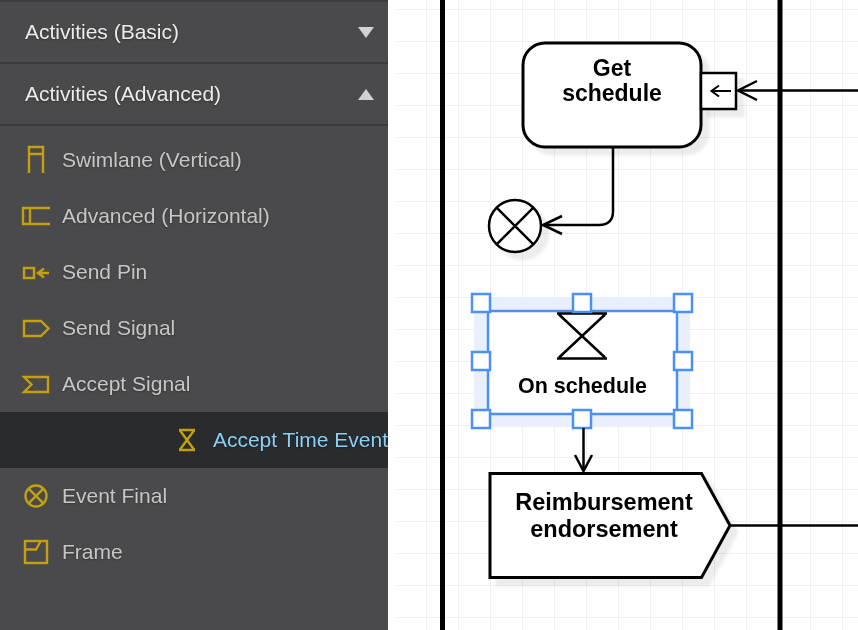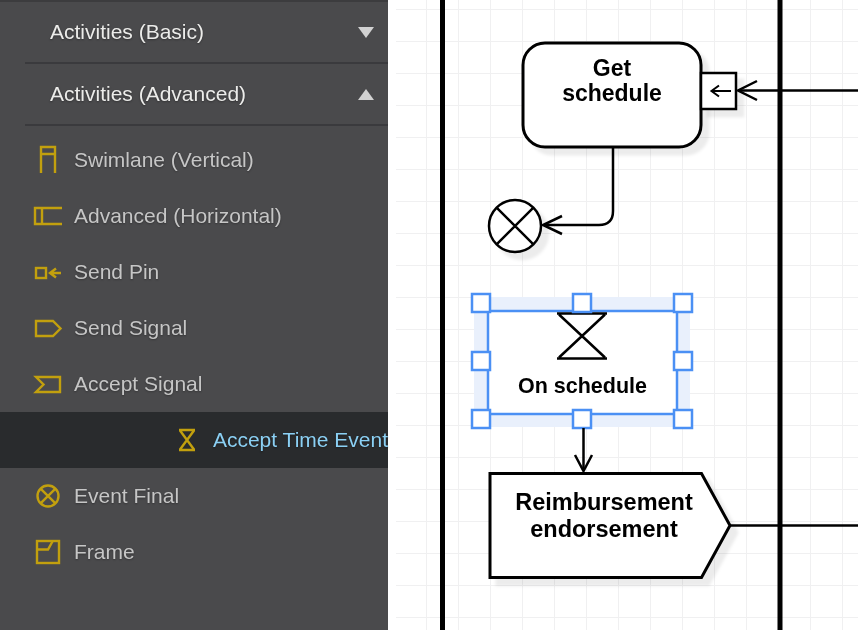--- a/index.html
+++ b/index.html
@@ -11,29 +11,28 @@
   
   .sidebar{
     position:absolute;left:0;top:0;width:388px;height:630px;
     background:#4a4a4c;border-top:2px solid #3c3c3e;box-sizing:border-box;
   }
   .section-header{
     height:60px;display:flex;align-items:center;
     padding:0 14px 0 25px;border-bottom:2px solid #3a3a3d;
     color:#ececea;font-size:21px;cursor:pointer;
     text-shadow:0 1px 2px rgba(0,0,0,.35);
-    margin-left:25px;
   }
   .section-header .hlabel{flex:1;}
   .tri{width:0;height:0;border-left:8px solid transparent;border-right:8px solid transparent;}
   .tri.down{border-top:11px solid #d2d2d2;}
   .tri.up{border-bottom:11px solid #d2d2d2;}
   .palette-list{padding-top:6px;}
   .palette-item{
-    height:56px;display:flex;align-items:center;padding-left:32px;
+    height:56px;display:flex;align-items:center;padding-left:20px;
     color:#c6c6c6;font-size:21px;cursor:pointer;
     text-shadow:0 1px 2px rgba(0,0,0,.3);
   }
   .palette-item.selected{background:#292b2d;color:#8bd0f4;justify-content:flex-end;}
   .palette-item .icon{width:32px;height:30px;margin-right:10px;flex:0 0 32px;}
   .icon path,.icon rect,.icon circle,.icon line{
     fill:none;stroke:#c2a00e;stroke-width:2.4;stroke-linejoin:miter;
   }
   
   .canvas{

